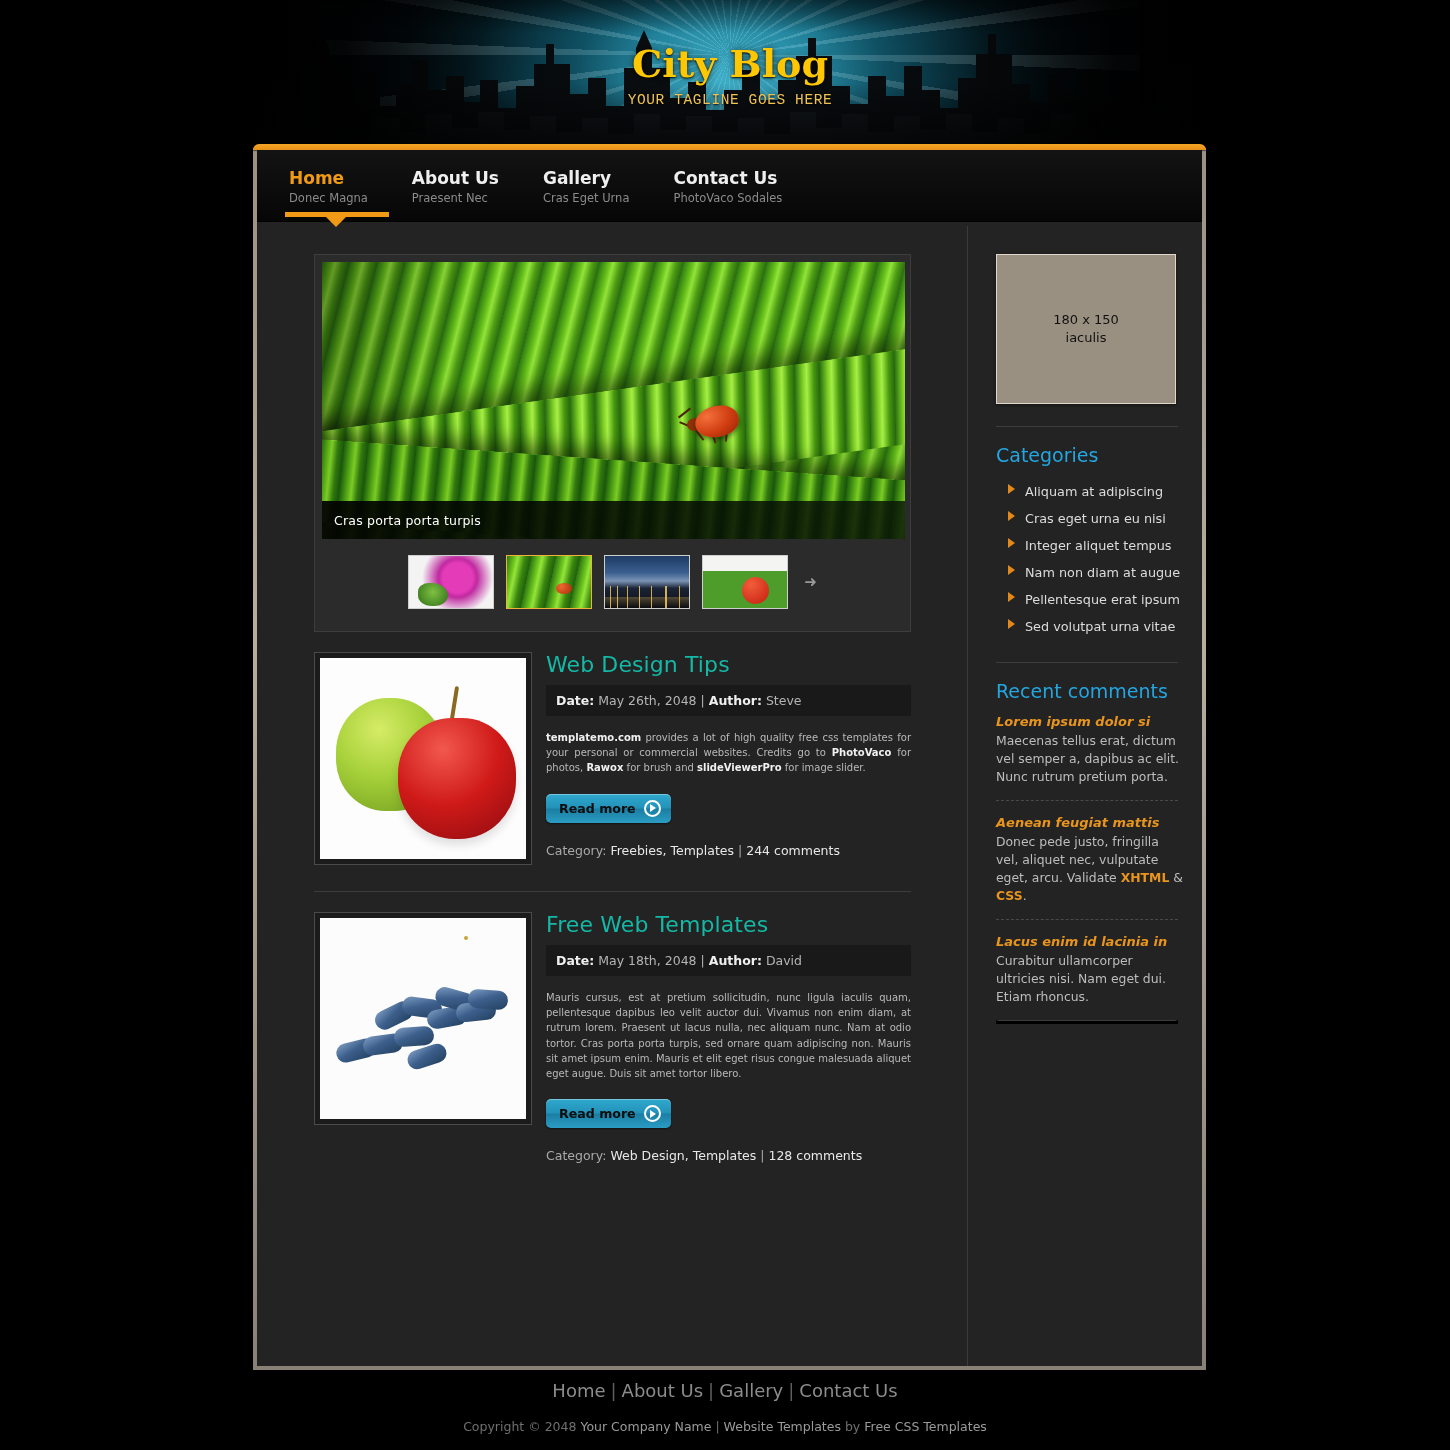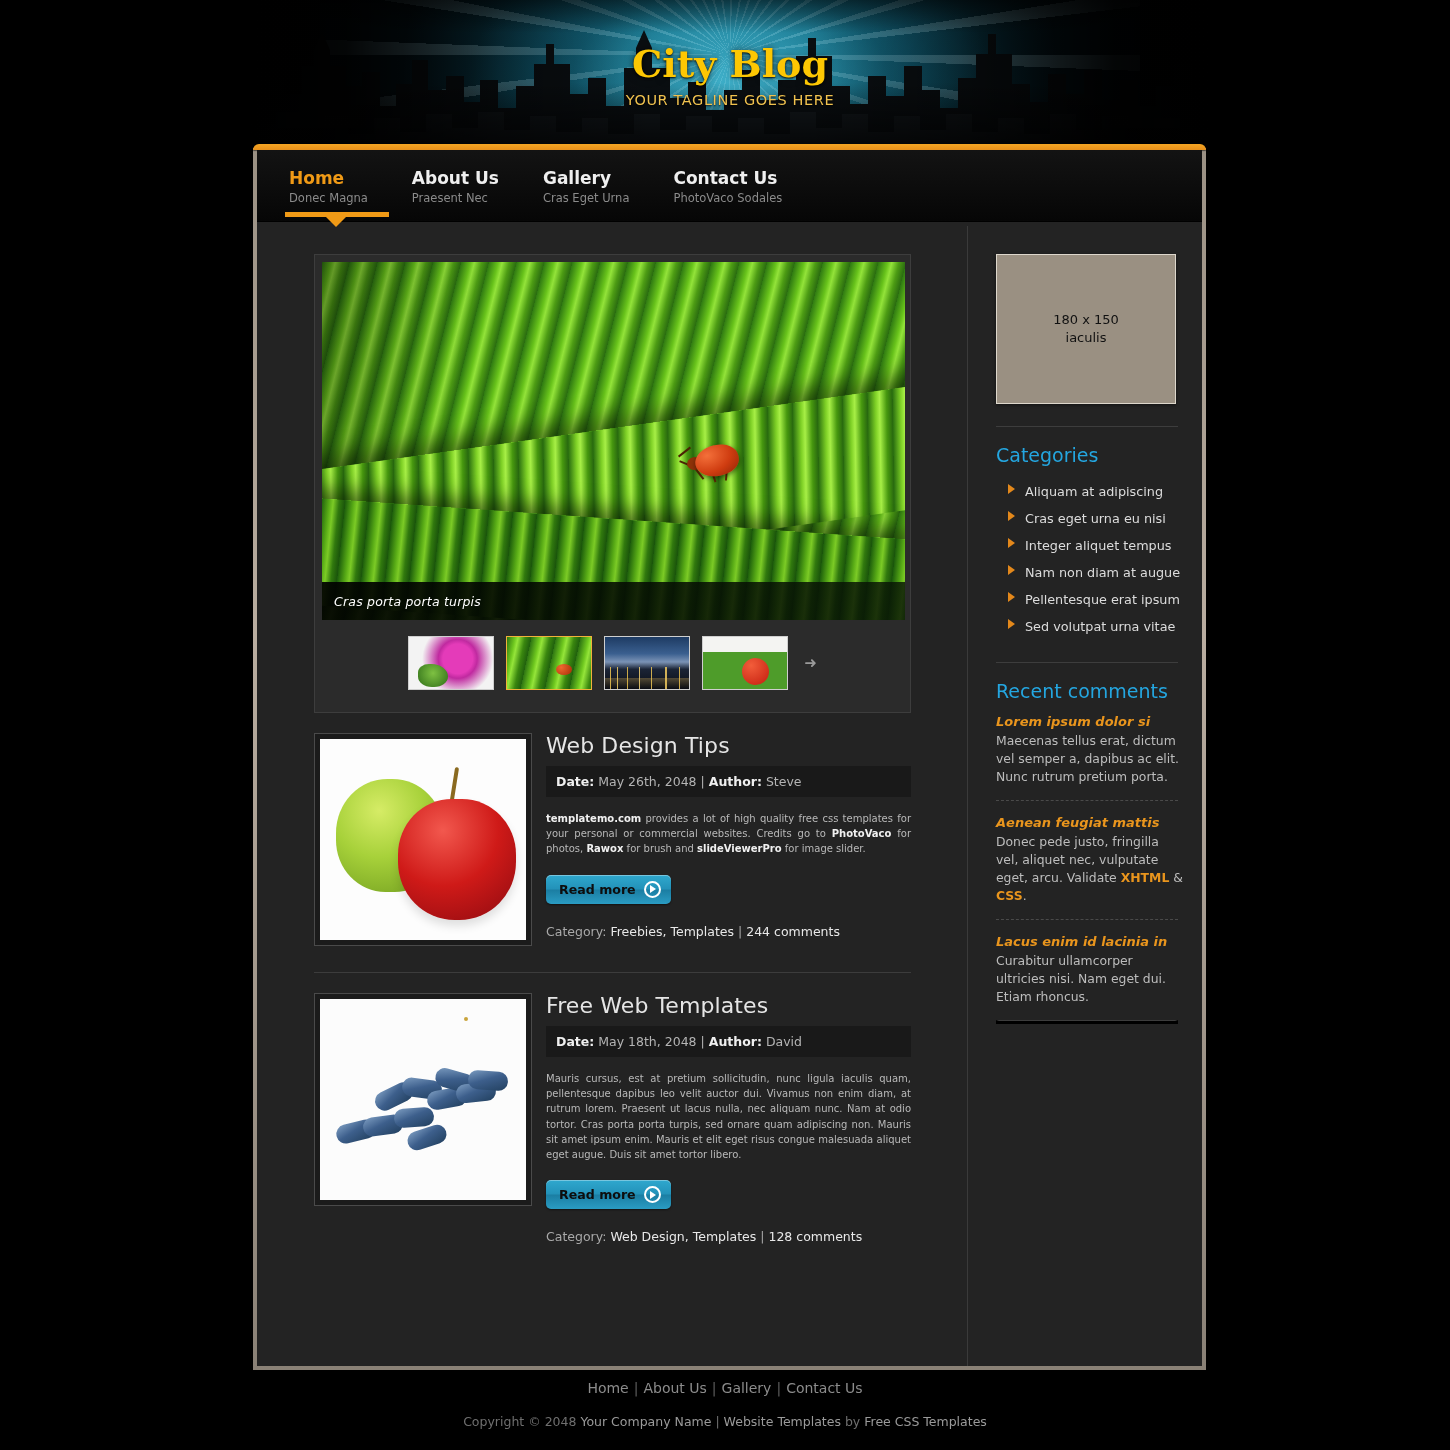--- a/index.html
+++ b/index.html
@@ -49,20 +49,21 @@
   }
   #header .brand h1 {
     font-family: "DejaVu Serif", "Liberation Serif", serif;
     font-size: 38px; font-weight: bold; color: #fdc703; letter-spacing: 0px;
     text-shadow: 0 1px 2px rgba(0,0,0,.9), 0 0 8px rgba(0,0,0,.6);
     line-height: 1.15;
   }
   #header .brand .tagline {
     margin-top: 6px; font-size: 14.5px; color: #f0c24f; letter-spacing: .6px;
     text-shadow: 0 1px 2px rgba(0,0,0,.9);
+    font-family: Liberation Mono, monospace;
   }
 
   
   #wrapper {
     position: absolute; left: 253px; top: 148px; width: 953px; height: 1222px;
     border-left: 4px solid; border-right: 4px solid; border-bottom: 4px solid;
     border-image: linear-gradient(to bottom, #9a9083, #b9ada0 40%, #8a8176) 1;
     background: #232323;
   }
   #topbar {
@@ -101,21 +102,21 @@
   #main { width: 710px; padding: 0 0 0 0; position: relative; }
   #vdiv { width: 1px; background: #3a3a3a; margin-top: -6px; }
   #sidebar { flex: 1; padding: 22px 18px 0 28px; }
 
   
   .slider-box {
     margin: 22px 0 0 57px; width: 597px; background: #2b2b2b;
     border: 1px solid #3d3d3d; padding: 7px 7px 8px 7px;
   }
   .slider-stage {
-    position: relative; width: 583px; height: 358px; overflow: hidden; background: #404040; font-style: italic;
+    position: relative; width: 583px; height: 277px; overflow: hidden; background: #404040;
   }
   .slider-stage .leaf {
     position: absolute; inset: 0;
     background:
       linear-gradient(102deg, rgba(0,0,0,.35) 0%, rgba(0,0,0,0) 25%),
       repeating-linear-gradient(104deg, #2f7a12 0px, #68c31b 9px, #93e33a 13px, #4d9c14 20px, #2a6c10 27px),
       linear-gradient(160deg, #3a8a14, #1d5409);
   }
   .slider-stage .leaf-b {
     position: absolute; left: -4%; top: 46%; width: 112%; height: 34%;
@@ -199,21 +200,21 @@
     transform: rotate(9deg); border-radius: 2px;
   }
   .ph-pills { background: #fcfcfc; position: relative; overflow: hidden; }
   .ph-pills i {
     position: absolute; display: block; width: 40px; height: 19px; border-radius: 10px;
     background: linear-gradient(160deg, #7e9ec2, #3d5f8c 45%, #22405f 100%);
   }
   .ph-pills .d { position:absolute; width:4px; height:4px; border-radius:50%; background:#c9a43c; left:70%; top:9%; }
 
   .post .body { flex: 1; }
-  .post h2 { font-size: 22px; color: #e5e5e5; font-weight: normal; letter-spacing: .1px; padding-bottom: 8px; }
+  .post h2 { font-size: 22px; color: #14b8a6; font-weight: normal; letter-spacing: .1px; padding-bottom: 8px; }
   .post .meta {
     background: #191919; padding: 8px 10px; font-size: 12.5px; color: #b4b4b4; margin-bottom: 14px;
   }
   .post .meta b { color: #efefef; }
   .post p {
     font-size: 10px; line-height: 1.52; color: #b9b9b9; text-align: justify;
   }
   .post p b { color: #f0f0f0; }
   .readmore {
     display: inline-flex; align-items: center; gap: 8px; margin-top: 18px;
@@ -250,21 +251,21 @@
   }
   .cmt { margin-bottom: 14px; }
   .cmt h4 { color: #e9951d; font-size: 13px; margin-bottom: 3px; font-style: italic; }
   .cmt p { color: #bdbdbd; font-size: 12.4px; line-height: 1.45; }
   .cmt p b { color: #e9951d; }
   .cmt-hr { border-top: 1px dashed #4a4a4a; margin: 14px 0 14px 0; width: 182px; }
   .cmt-hr.solid { border-top: 1px solid #3d3d3d; border-style: solid; }
 
   
   #footer { position: absolute; left: 0; top: 1380px; width: 100%; text-align: center; }
-  #footer .flinks { font-size: 14px; color: #8c8c8c; }
+  #footer .flinks { font-size: 18px; color: #8c8c8c; }
   #footer .flinks span.sep { color: #5e5e5e; margin: 0 5px; }
   #footer .copy { margin-top: 18px; font-size: 12.5px; color: #6f6f6f; }
   #footer .copy b { color: #9a9a9a; font-weight: normal; }
 </style>
 </head>
 <body>
 
 <div id="header">
   <div class="burst"></div>
   <div class="burst2"></div>

